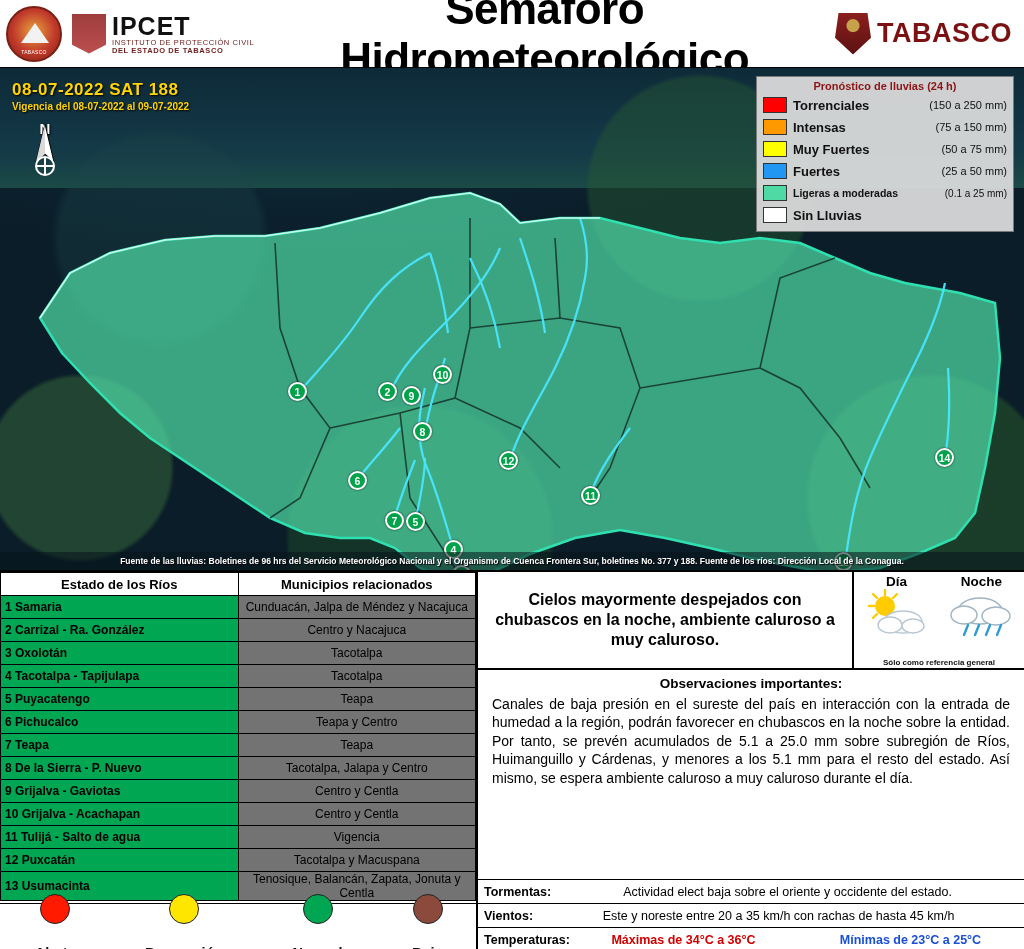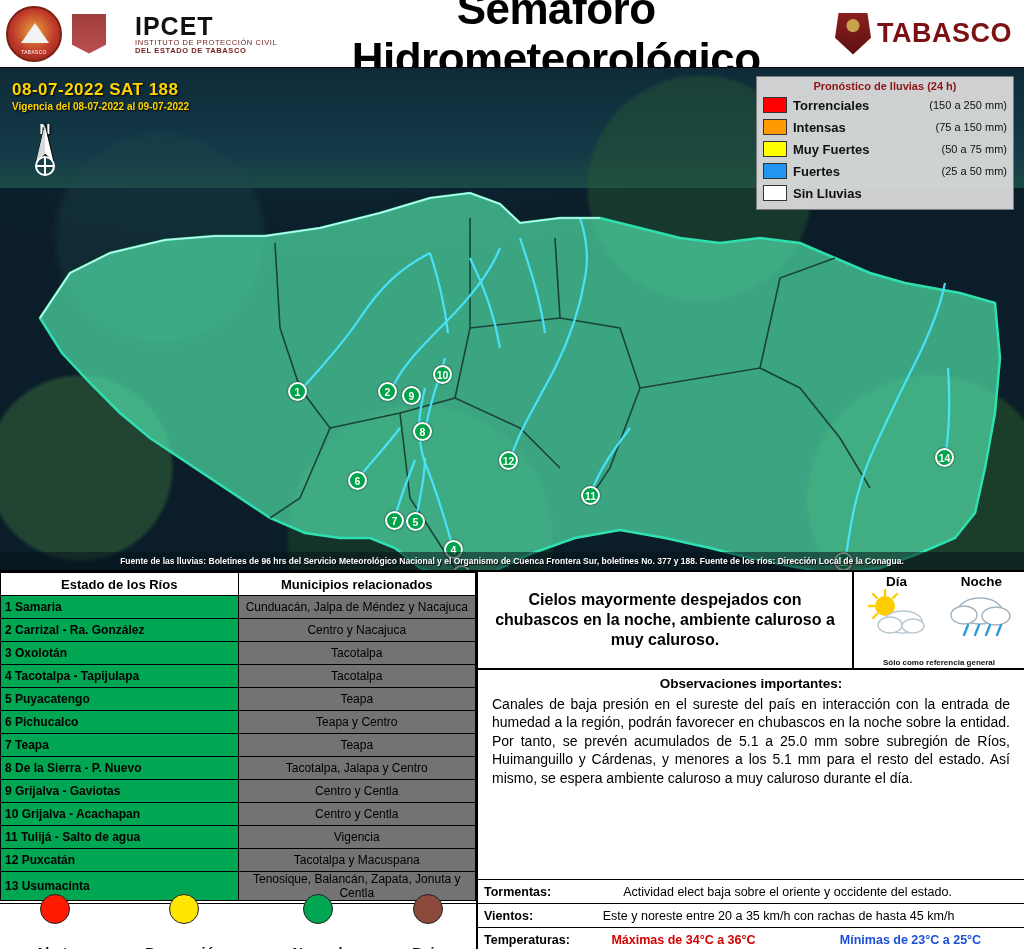--- a/index.html
+++ b/index.html
@@ -40,21 +40,21 @@
     position: absolute; left: 0; right: 0; bottom: 5px;
     text-align: center; font-size: 5px; color: #fff; letter-spacing: .3px;
   }
   .ipcet-block { margin-left: 10px; display: flex; align-items: center; gap: 6px; flex: none; }
   .ipcet-mark {
     width: 34px; height: 40px;
     background: linear-gradient(180deg,#8e1b1b 0%, #b03030 100%);
     clip-path: polygon(0 0, 100% 0, 100% 78%, 50% 100%, 0 78%);
     opacity: .85;
   }
-  .ipcet-text { line-height: 1.05; margin-left: 23px; }
+  .ipcet-text { line-height: 1.05; }
   .ipcet-text .big { font-size: 25px; font-weight: bold; letter-spacing: 1px; color: #111; }
   .ipcet-text .sm1 { font-size: 7.5px; letter-spacing: .6px; color: #6d1b1b; font-weight: normal; }
   .ipcet-text .sm2 { font-size: 7.5px; letter-spacing: .6px; color: #6d1b1b; font-weight: bold; }
   .title {
     flex: 1; text-align: center;
     font-size: 44px; font-weight: bold; color: #000;
     letter-spacing: -.5px;
   }
   .tabasco-block { display: flex; align-items: center; gap: 6px; margin-right: 12px; flex: none; }
   .tabasco-emblem {
@@ -287,20 +287,25 @@
       </div>
       <div class="lg-row">
         <div class="lg-sw" style="background:#ffff00"></div>
         <div class="lg-name">Muy Fuertes</div>
         <div class="lg-range">(50 a 75 mm)</div>
       </div>
       <div class="lg-row">
         <div class="lg-sw" style="background:#2196f3"></div>
         <div class="lg-name">Fuertes</div>
         <div class="lg-range">(25 a 50 mm)</div>
+      </div>
+      <div class="lg-row">
+        <div class="lg-sw" style="background:#4fd9a5"></div>
+        <div class="lg-name small">Ligeras a moderadas</div>
+        <div class="lg-range small">(0.1 a 25 mm)</div>
       </div>
       <div class="lg-row">
         <div class="lg-sw" style="background:#ffffff"></div>
         <div class="lg-name">Sin Lluvias</div>
         <div class="lg-range"></div>
       </div>
     </div>
 
     <div class="rivpt" style="left:288px; top:314px">1</div>
     <div class="rivpt" style="left:378px; top:314px">2</div>

